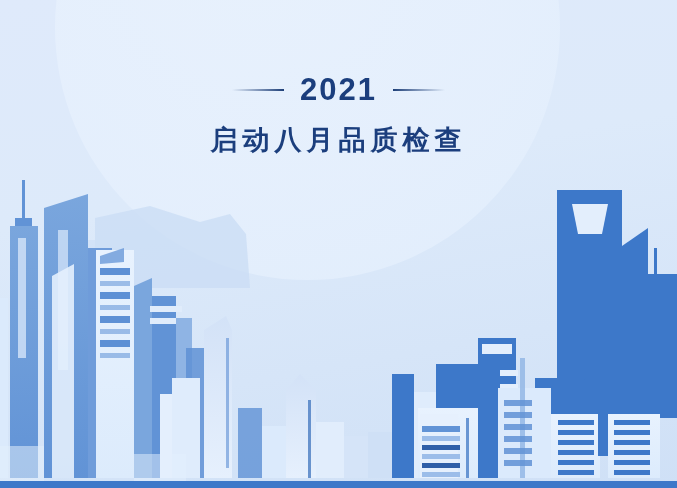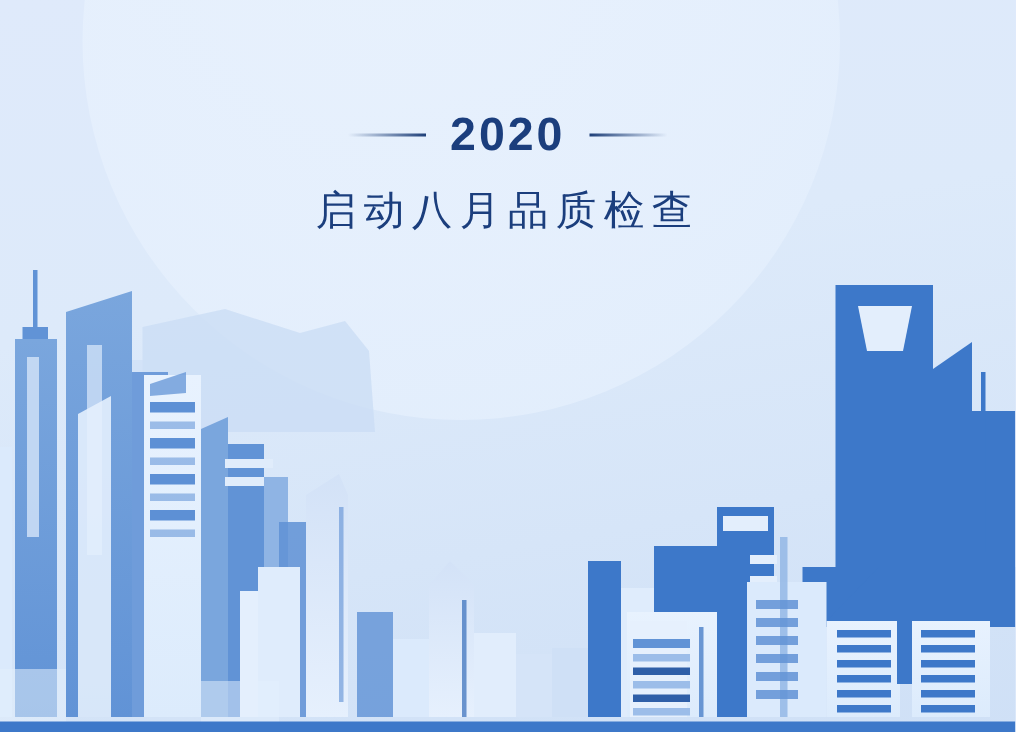--- a/index.html
+++ b/index.html
@@ -31,41 +31,41 @@
   }
   .rule{width:52px;height:2px;}
   .rule.left{background:linear-gradient(90deg,rgba(26,58,115,0) 0%,#1e3f78 100%);}
   .rule.right{background:linear-gradient(90deg,#1e3f78 0%,rgba(26,58,115,0) 100%);}
   .year{
     font-size:31px;font-weight:bold;color:#1b3e7d;letter-spacing:2px;
     line-height:40px;
   }
   .subtitle{
     margin-top:12px;
-    font-size:27px;font-weight:normal;color:#1b3e7d;letter-spacing:5px;
+    font-size:27px;font-weight:bold;color:#1b3e7d;letter-spacing:5px;
   }
   
   .skyline{position:absolute;left:0;bottom:0;width:677px;height:310px;z-index:4;}
   .skyline svg{display:block;width:677px;height:310px;}
   .baseline{
     position:absolute;left:0;bottom:0;width:677px;height:7px;
     background:#3d78c9;z-index:7;
   }
 </style>
 </head>
 <body>
 
 <div id="poster">
 
   <div class="halo"></div>
 
   <div class="header">
     <div class="yearrow">
       <span class="rule left"></span>
-      <span class="year">2020</span>
+      <span class="year">2021</span>
       <span class="rule right"></span>
     </div>
     <div class="subtitle">启动八月品质检查</div>
   </div>
 
   <div class="skyline">
     <svg viewBox="0 0 677 310" xmlns="http://www.w3.org/2000/svg">
       <defs>
         <linearGradient id="gPale" x1="0" y1="0" x2="0" y2="1">
           <stop offset="0" stop-color="#d3e2f7"></stop>

